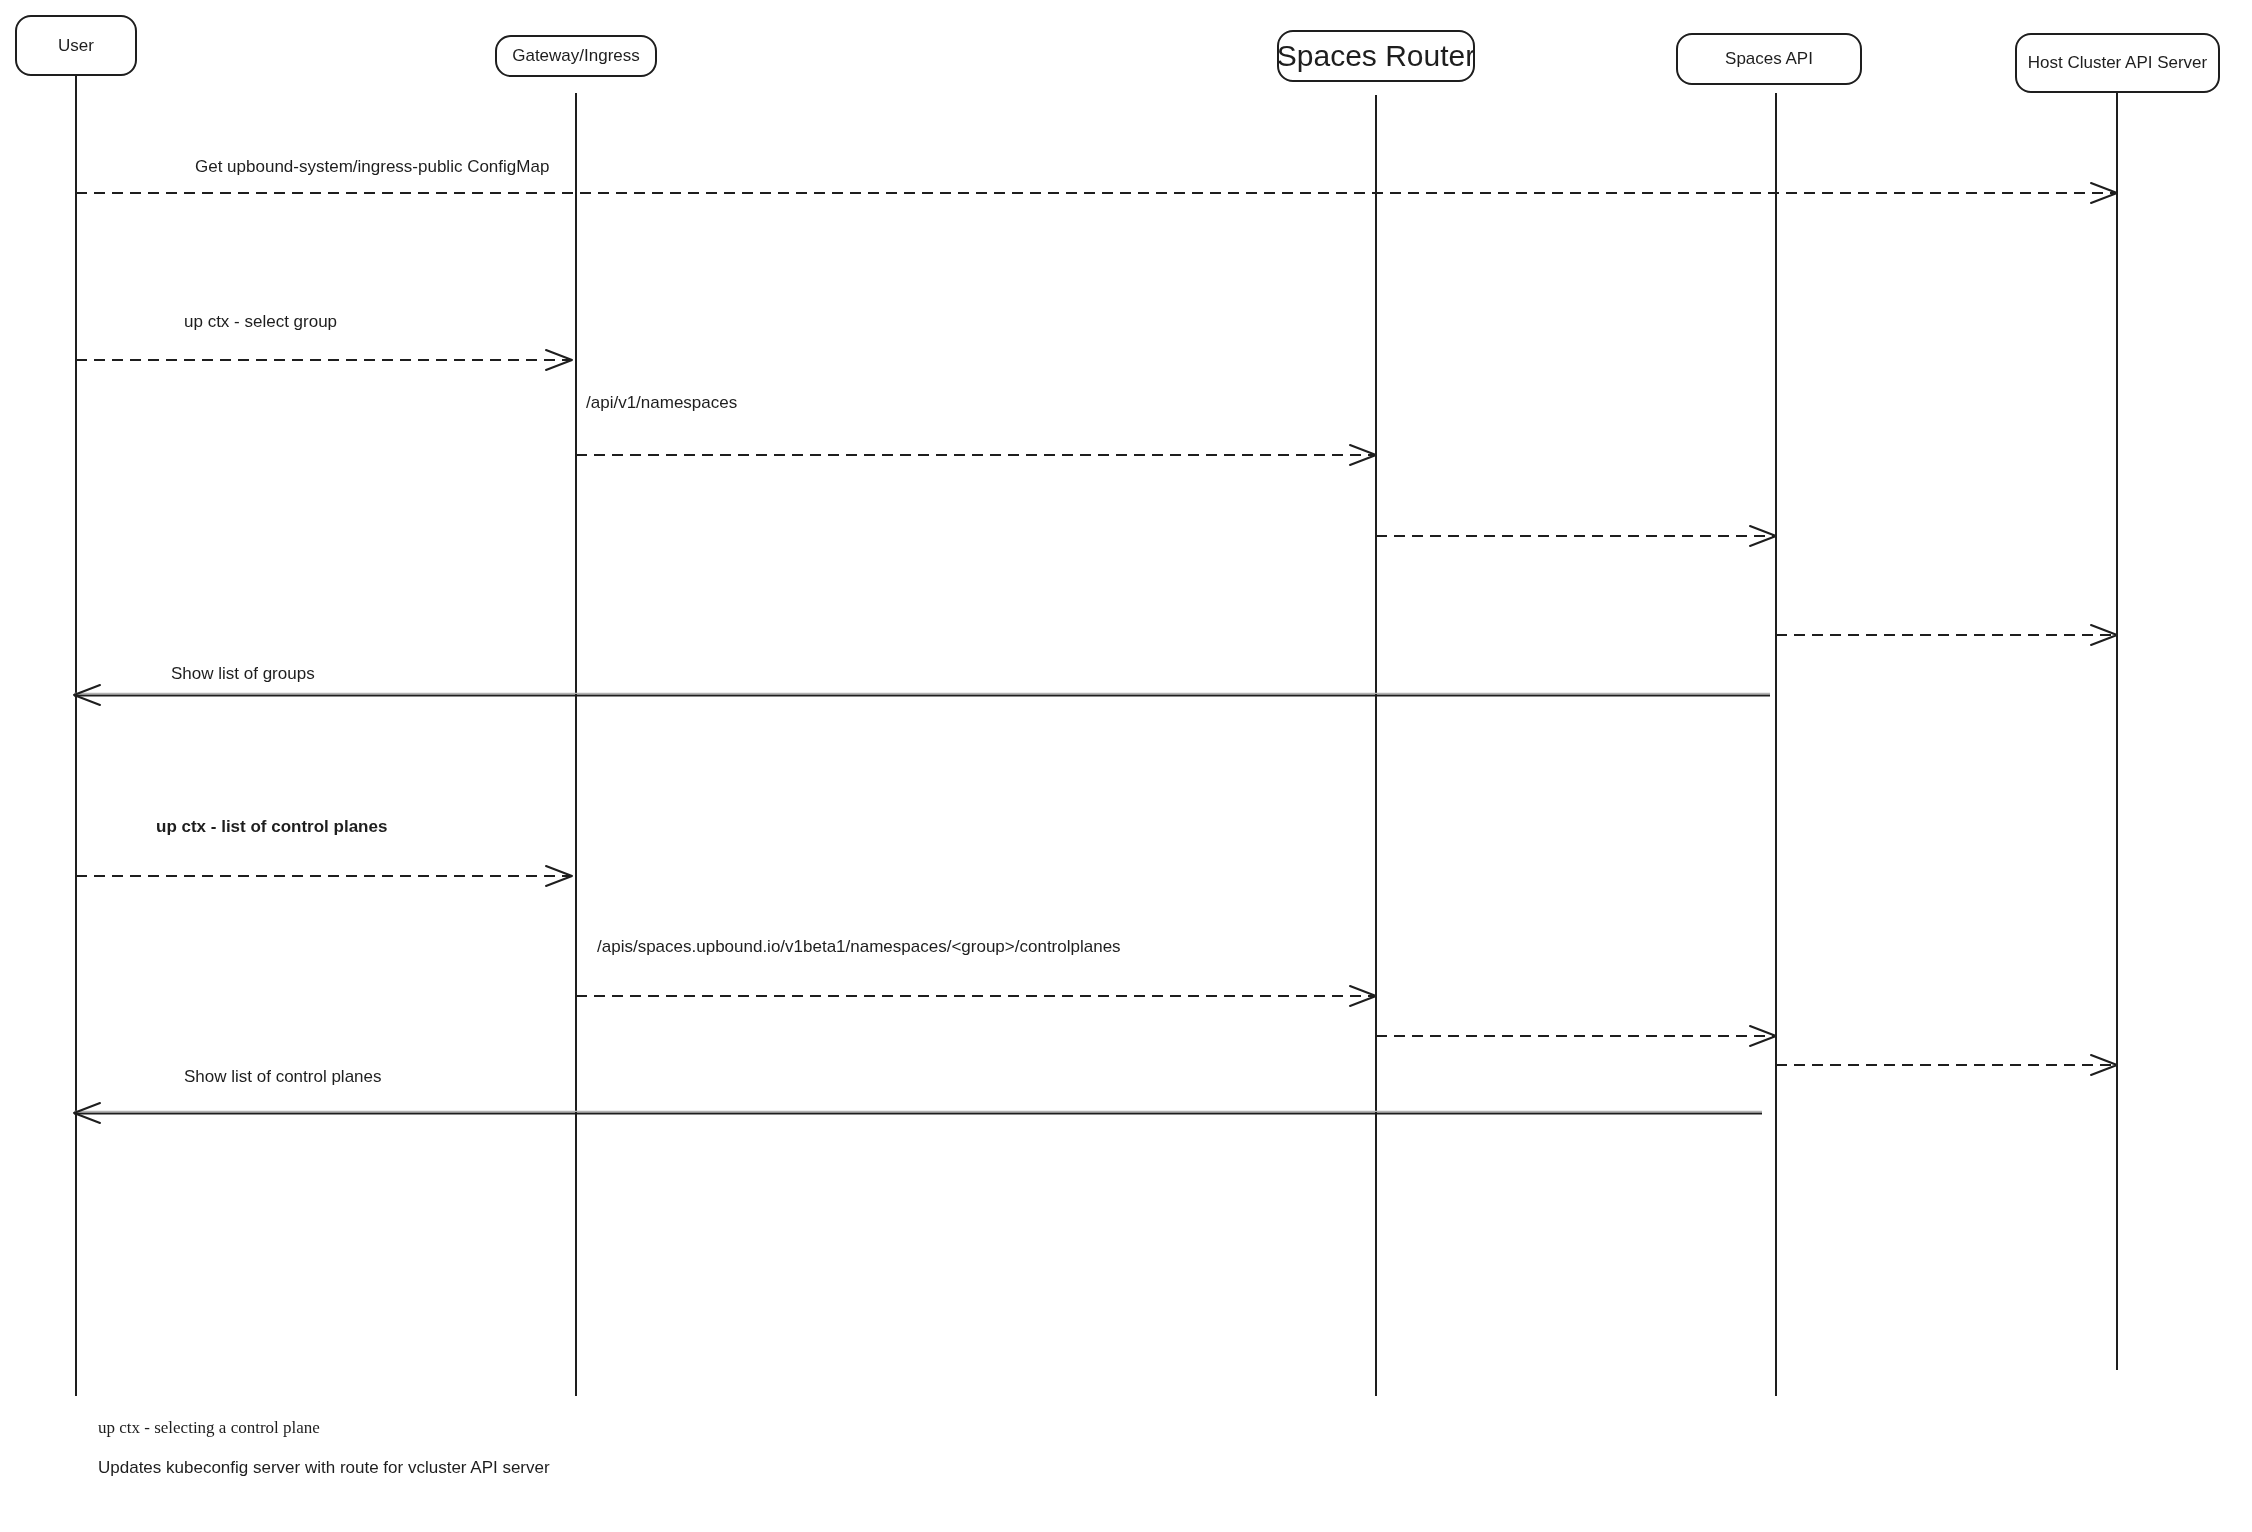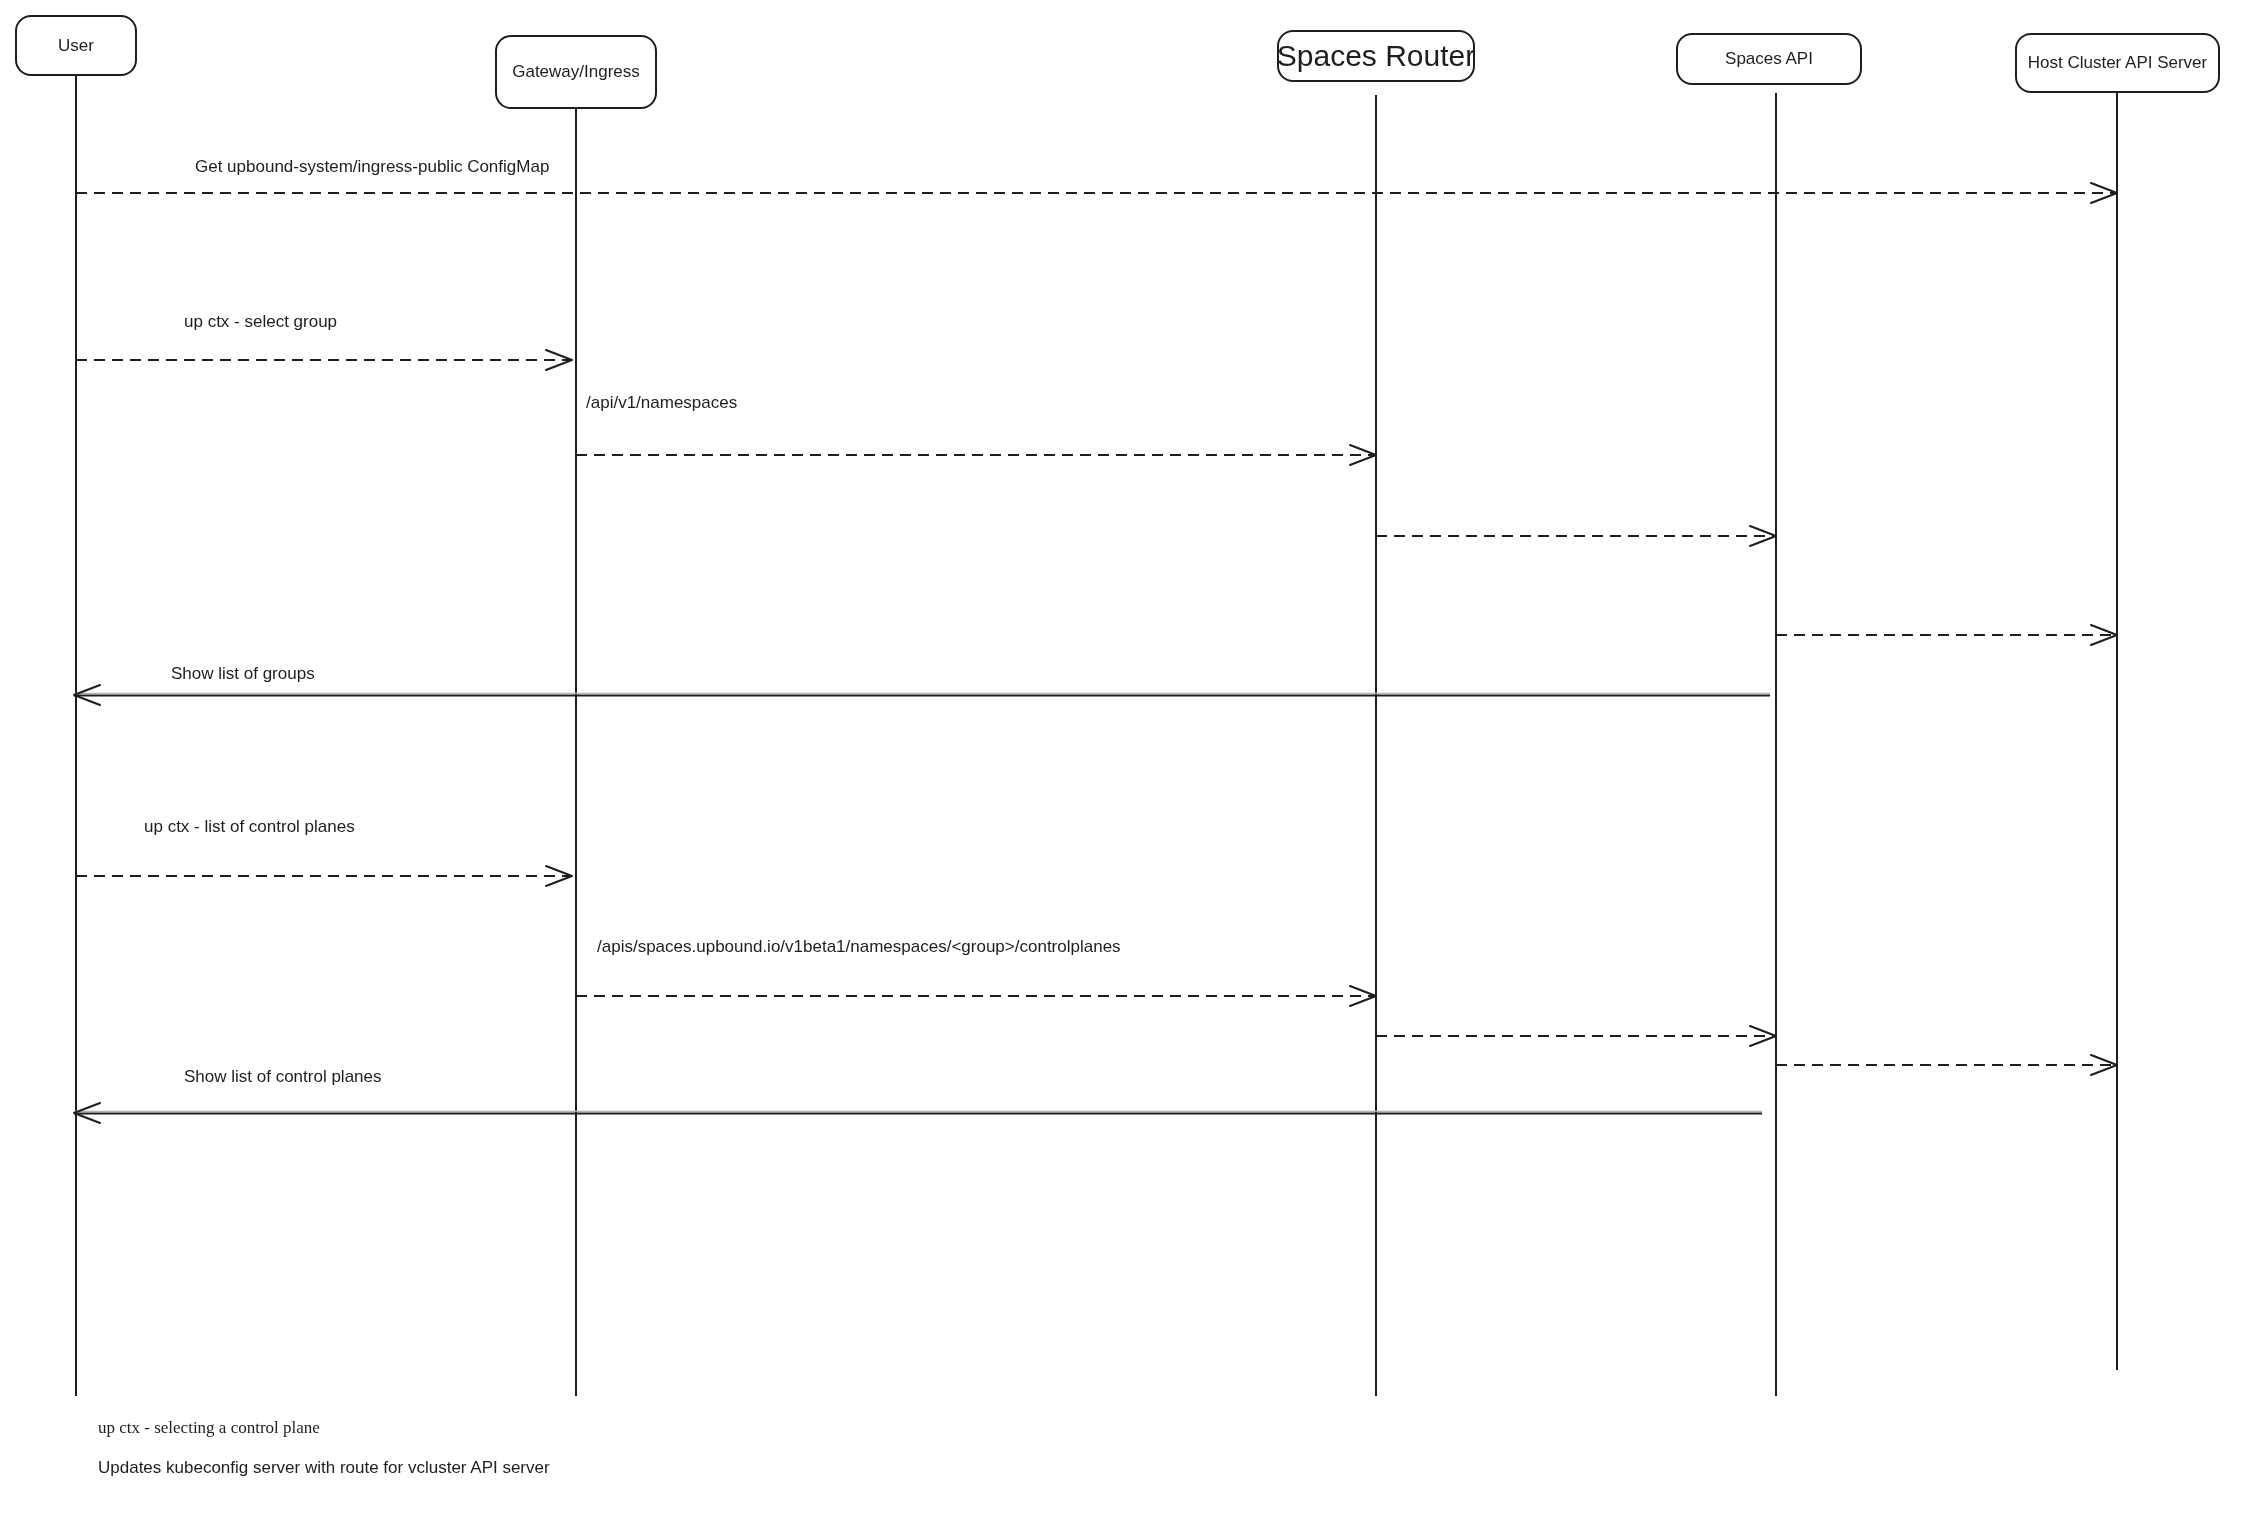--- a/index.html
+++ b/index.html
@@ -62,34 +62,34 @@
       <path d="M 1750 1026 L 1776 1036 L 1750 1046" fill="none" stroke="#1e1e1e" stroke-width="2" stroke-linecap="round" stroke-linejoin="round"></path>
       <line x1="1776" y1="1065" x2="2117" y2="1065" stroke="#1e1e1e" stroke-width="2" stroke-dasharray="11 7" stroke-linecap="butt"></line>
       <path d="M 2091 1055 L 2117 1065 L 2091 1075" fill="none" stroke="#1e1e1e" stroke-width="2" stroke-linecap="round" stroke-linejoin="round"></path>
       <line x1="1762" y1="1111.4" x2="74" y2="1111.4" stroke="#b3b3b3" stroke-width="1.4" stroke-linecap="butt"></line>
       <line x1="1762" y1="1113.6" x2="74" y2="1113.6" stroke="#1e1e1e" stroke-width="2" stroke-linecap="butt"></line>
       <path d="M 100 1103 L 74 1113 L 100 1123" fill="none" stroke="#1e1e1e" stroke-width="2" stroke-linecap="round" stroke-linejoin="round"></path>
     </svg>
     <div class="actor-box" style="left: 15px; top: 15px; width: 122px; height: 61px;">
       <span class="actor-label" style="font-size: 17px;">User</span>
     </div>
-    <div class="actor-box" style="left: 495px; top: 35px; width: 162px; height: 74px;">
+    <div class="actor-box" style="left: 495px; top: 35px; width: 162px; height: 42px;">
       <span class="actor-label" style="font-size: 17px;">Gateway/Ingress</span>
     </div>
     <div class="actor-box" style="left: 1277px; top: 30px; width: 198px; height: 52px;">
       <span class="actor-label" style="font-size: 30px;">Spaces Router</span>
     </div>
     <div class="actor-box" style="left: 1676px; top: 33px; width: 186px; height: 52px;">
       <span class="actor-label" style="font-size: 17px;">Spaces API</span>
     </div>
     <div class="actor-box" style="left: 2015px; top: 33px; width: 205px; height: 60px;">
       <span class="actor-label" style="font-size: 17px;">Host Cluster API Server</span>
     </div>
     <div class="lbl" style="left: 195px; top: 156px;">Get upbound-system/ingress-public ConfigMap</div>
     <div class="lbl" style="left: 184px; top: 311px;">up ctx - select group</div>
     <div class="lbl" style="left: 586px; top: 392px;">/api/v1/namespaces</div>
     <div class="lbl" style="left: 171px; top: 663px;">Show list of groups</div>
-    <div class="lbl" style="left: 144px; top: 816px;">up ctx - list of control planes</div>
+    <div class="lbl" style="left: 156px; top: 816px; font-weight: bold;">up ctx - list of control planes</div>
     <div class="lbl" style="left: 597px; top: 936px;">/apis/spaces.upbound.io/v1beta1/namespaces/&lt;group&gt;/controlplanes</div>
     <div class="lbl" style="left: 184px; top: 1066px;">Show list of control planes</div>
     <div class="lbl" style="left: 98px; top: 1417px; font-family: Liberation Serif, serif;">up ctx - selecting a control plane</div>
     <div class="lbl" style="left: 98px; top: 1457px;">Updates kubeconfig server with route for vcluster API server</div>
   </div>
 
 </body></html>

